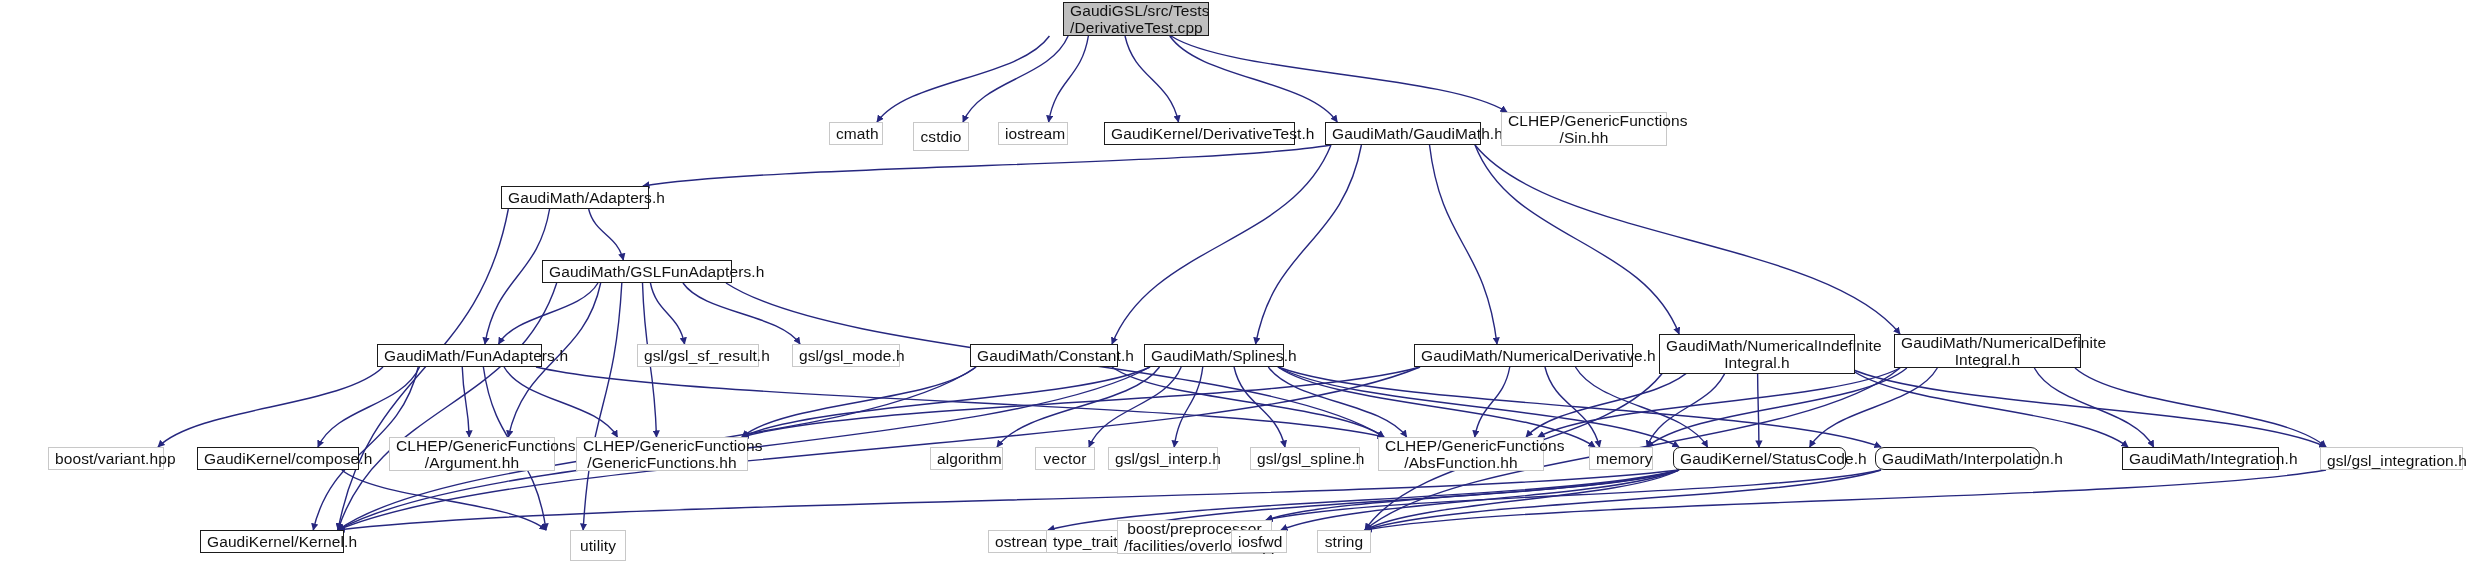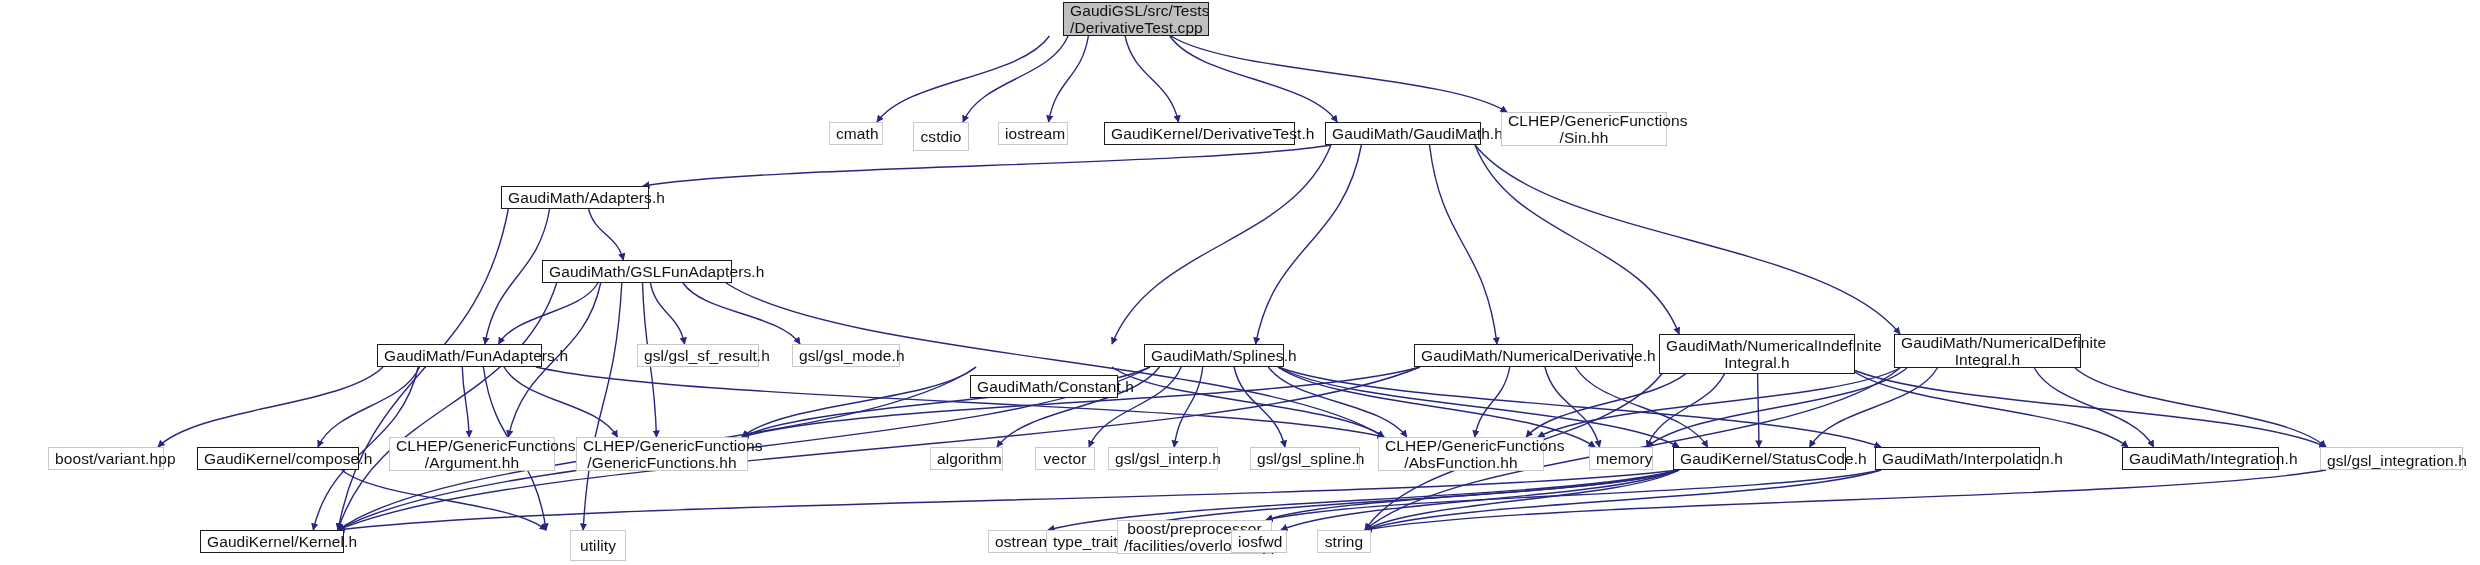--- a/index.html
+++ b/index.html
@@ -144,42 +144,42 @@
       <div class="node" style="left: 998px; top: 122px; width: 70px; height: 23px;"><span>iostream</span></div>
       <div class="node strong" style="left: 1104px; top: 122px; width: 191px; height: 23px;"><span>GaudiKernel/DerivativeTest.h</span></div>
       <div class="node strong" style="left: 1325px; top: 122px; width: 156px; height: 23px;"><span>GaudiMath/GaudiMath.h</span></div>
       <div class="node" style="left: 1501px; top: 112px; width: 166px; height: 34px;"><span>CLHEP/GenericFunctions
 /Sin.hh</span></div>
       <div class="node strong" style="left: 501px; top: 186px; width: 148px; height: 23px;"><span>GaudiMath/Adapters.h</span></div>
       <div class="node strong" style="left: 542px; top: 260px; width: 190px; height: 23px;"><span>GaudiMath/GSLFunAdapters.h</span></div>
       <div class="node strong" style="left: 377px; top: 344px; width: 165px; height: 23px;"><span>GaudiMath/FunAdapters.h</span></div>
       <div class="node" style="left: 637px; top: 344px; width: 122px; height: 23px;"><span>gsl/gsl_sf_result.h</span></div>
       <div class="node" style="left: 792px; top: 344px; width: 108px; height: 23px;"><span>gsl/gsl_mode.h</span></div>
-      <div class="node strong" style="left: 970px; top: 344px; width: 148px; height: 23px; margin-top: 31px;"><span>GaudiMath/Constant.h</span></div>
+      <div class="node strong" style="left: 970px; top: 344px; width: 148px; height: 23px;"><span>GaudiMath/Constant.h</span></div>
       <div class="node strong" style="left: 1144px; top: 344px; width: 140px; height: 23px;"><span>GaudiMath/Splines.h</span></div>
       <div class="node strong" style="left: 1414px; top: 344px; width: 219px; height: 23px;"><span>GaudiMath/NumericalDerivative.h</span></div>
       <div class="node strong" style="left: 1659px; top: 334px; width: 196px; height: 40px;"><span>GaudiMath/NumericalIndefinite
 Integral.h</span></div>
       <div class="node strong" style="left: 1894px; top: 334px; width: 187px; height: 34px;"><span>GaudiMath/NumericalDefinite
 Integral.h</span></div>
       <div class="node" style="left: 48px; top: 447px; width: 116px; height: 23px;"><span>boost/variant.hpp</span></div>
       <div class="node strong" style="left: 197px; top: 447px; width: 162px; height: 23px;"><span>GaudiKernel/compose.h</span></div>
       <div class="node" style="left: 389px; top: 437px; width: 166px; height: 34px;"><span>CLHEP/GenericFunctions
 /Argument.hh</span></div>
       <div class="node" style="left: 576px; top: 437px; width: 172px; height: 34px;"><span>CLHEP/GenericFunctions
 /GenericFunctions.hh</span></div>
       <div class="node" style="left: 930px; top: 447px; width: 73px; height: 23px;"><span>algorithm</span></div>
       <div class="node" style="left: 1035px; top: 447px; width: 60px; height: 23px;"><span>vector</span></div>
       <div class="node" style="left: 1108px; top: 447px; width: 110px; height: 23px;"><span>gsl/gsl_interp.h</span></div>
       <div class="node" style="left: 1250px; top: 447px; width: 110px; height: 23px;"><span>gsl/gsl_spline.h</span></div>
       <div class="node" style="left: 1378px; top: 437px; width: 166px; height: 34px;"><span>CLHEP/GenericFunctions
 /AbsFunction.hh</span></div>
       <div class="node" style="left: 1589px; top: 447px; width: 64px; height: 23px;"><span>memory</span></div>
-      <div class="node strong" style="left: 1673px; top: 447px; width: 173px; height: 23px;"><span>GaudiKernel/StatusCode.h</span></div>
-      <div class="node strong" style="left: 1875px; top: 447px; width: 165px; height: 23px;"><span>GaudiMath/Interpolation.h</span></div>
+      <div class="node strong" style="left: 1673px; top: 447px; width: 173px; height: 23px; border-radius: 7px;"><span>GaudiKernel/StatusCode.h</span></div>
+      <div class="node strong" style="left: 1875px; top: 447px; width: 165px; height: 23px; border-radius: 9px;"><span>GaudiMath/Interpolation.h</span></div>
       <div class="node strong" style="left: 2122px; top: 447px; width: 157px; height: 23px;"><span>GaudiMath/Integration.h</span></div>
       <div class="node" style="left: 2320px; top: 447px; width: 143px; height: 23px; align-items: flex-end;"><span>gsl/gsl_integration.h</span></div>
       <div class="node strong" style="left: 200px; top: 530px; width: 144px; height: 23px;"><span>GaudiKernel/Kernel.h</span></div>
       <div class="node" style="left: 570px; top: 530px; width: 56px; height: 31px;"><span>utility</span></div>
       <div class="node" style="left: 988px; top: 530px; width: 66px; height: 23px;"><span>ostream</span></div>
       <div class="node" style="left: 1046px; top: 530px; width: 80px; height: 23px;"><span>type_traits</span></div>
       <div class="node" style="left: 1117px; top: 520px; width: 155px; height: 34px;"><span>boost/preprocessor
 /facilities/overload.hpp</span></div>
       <div class="node" style="left: 1231px; top: 530px; width: 56px; height: 23px;"><span>iosfwd</span></div>
       <div class="node" style="left: 1317px; top: 530px; width: 54px; height: 23px;"><span>string</span></div>

